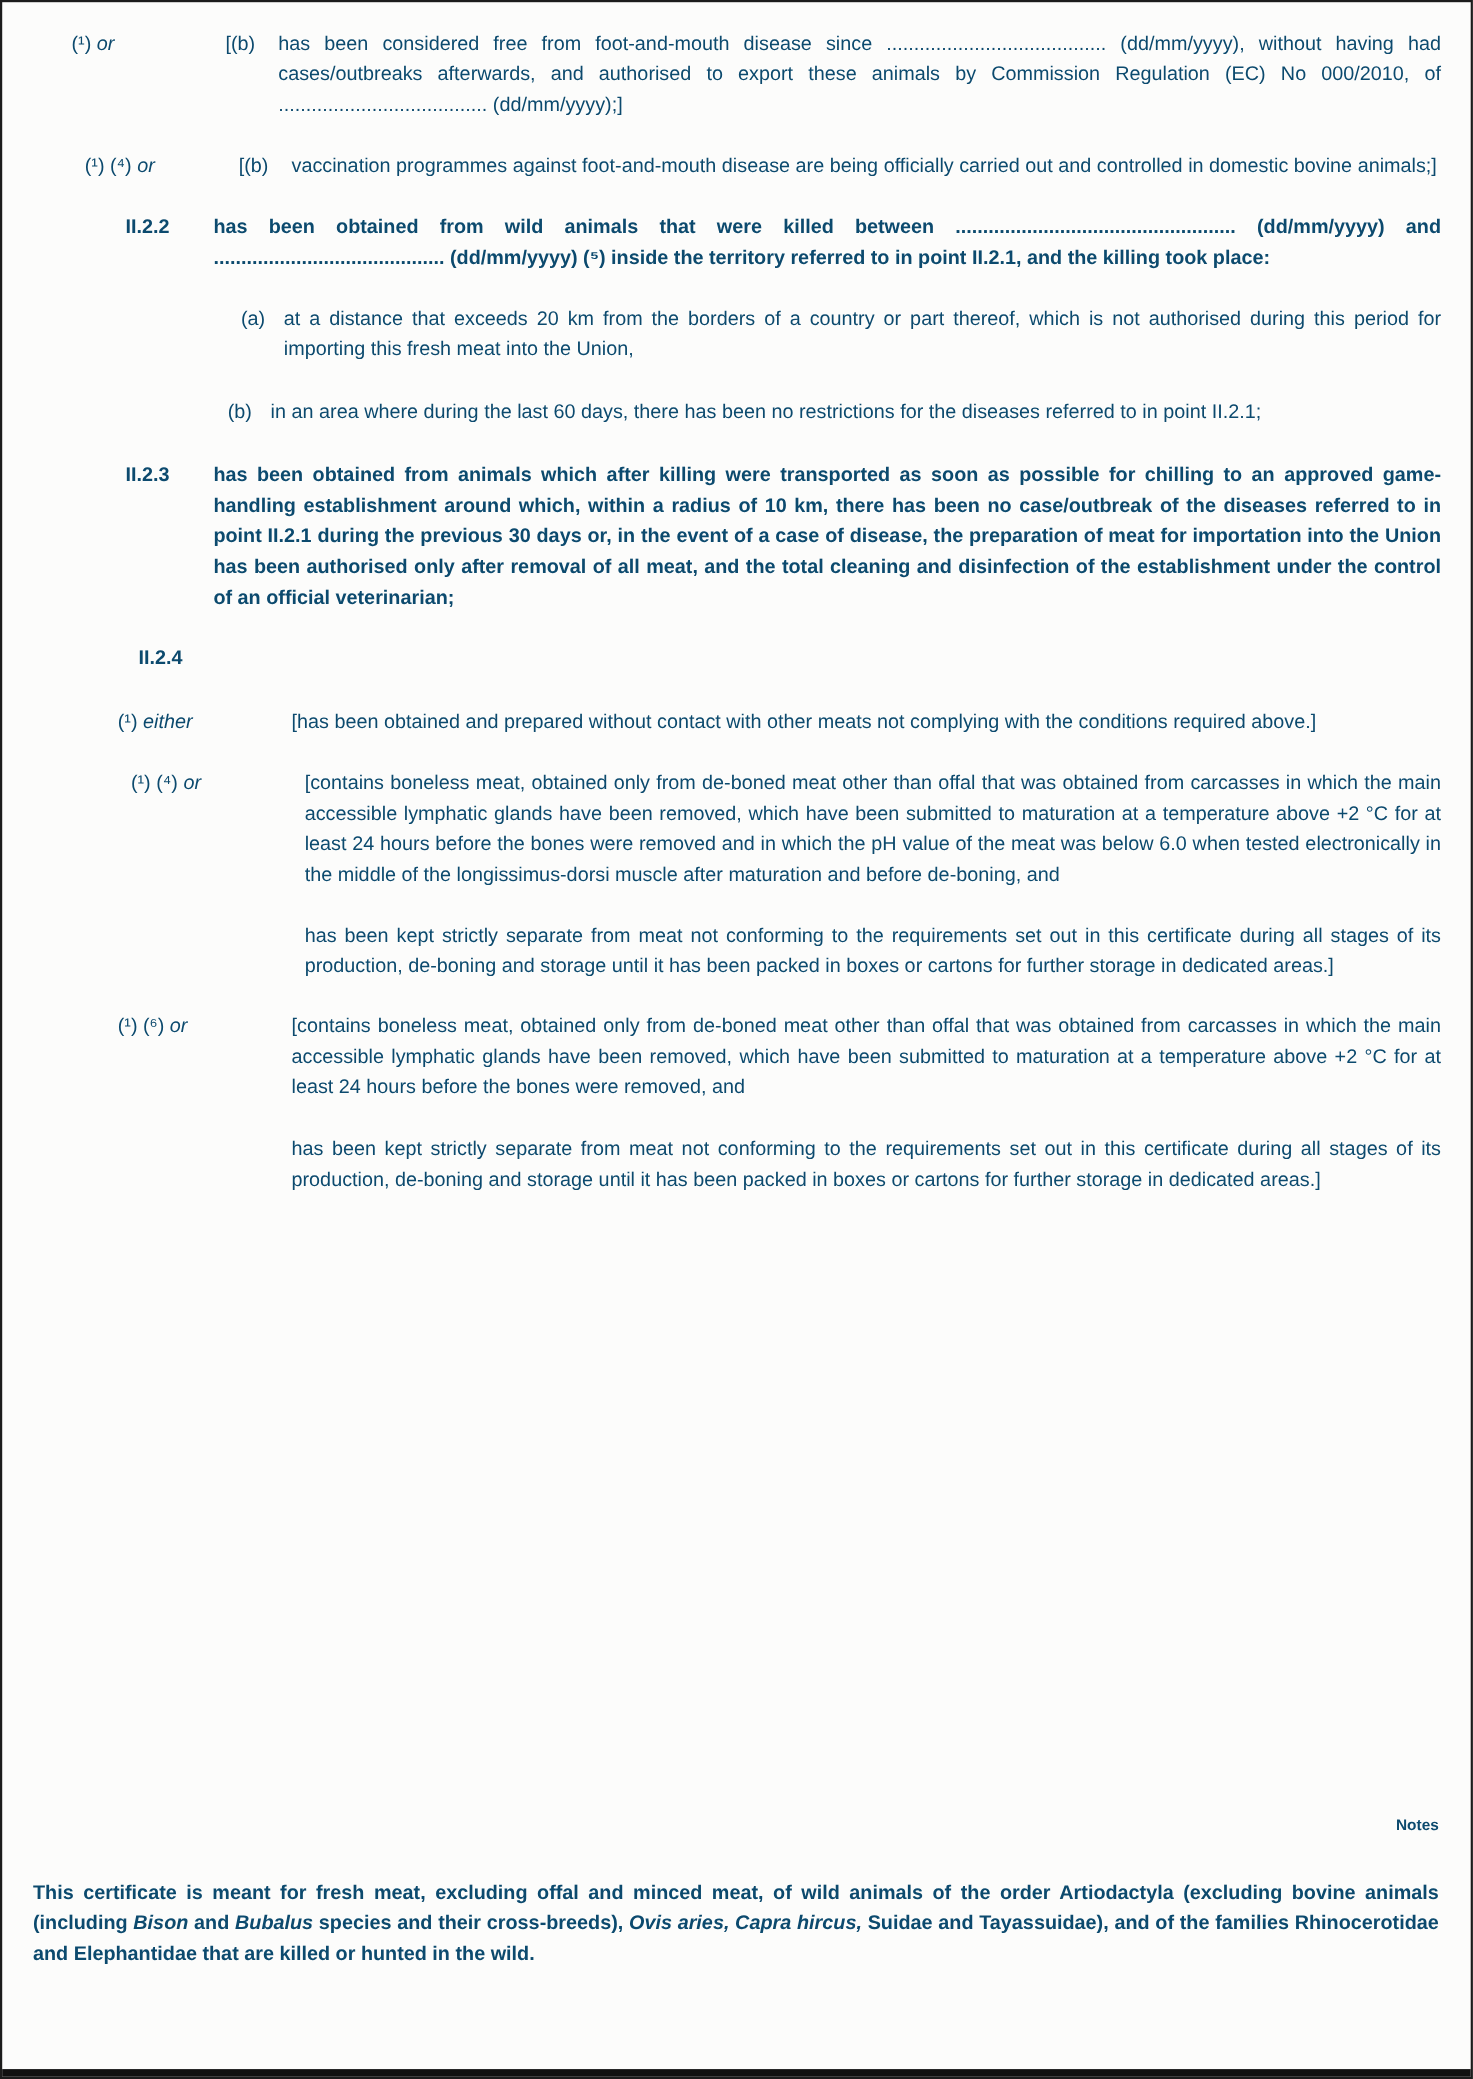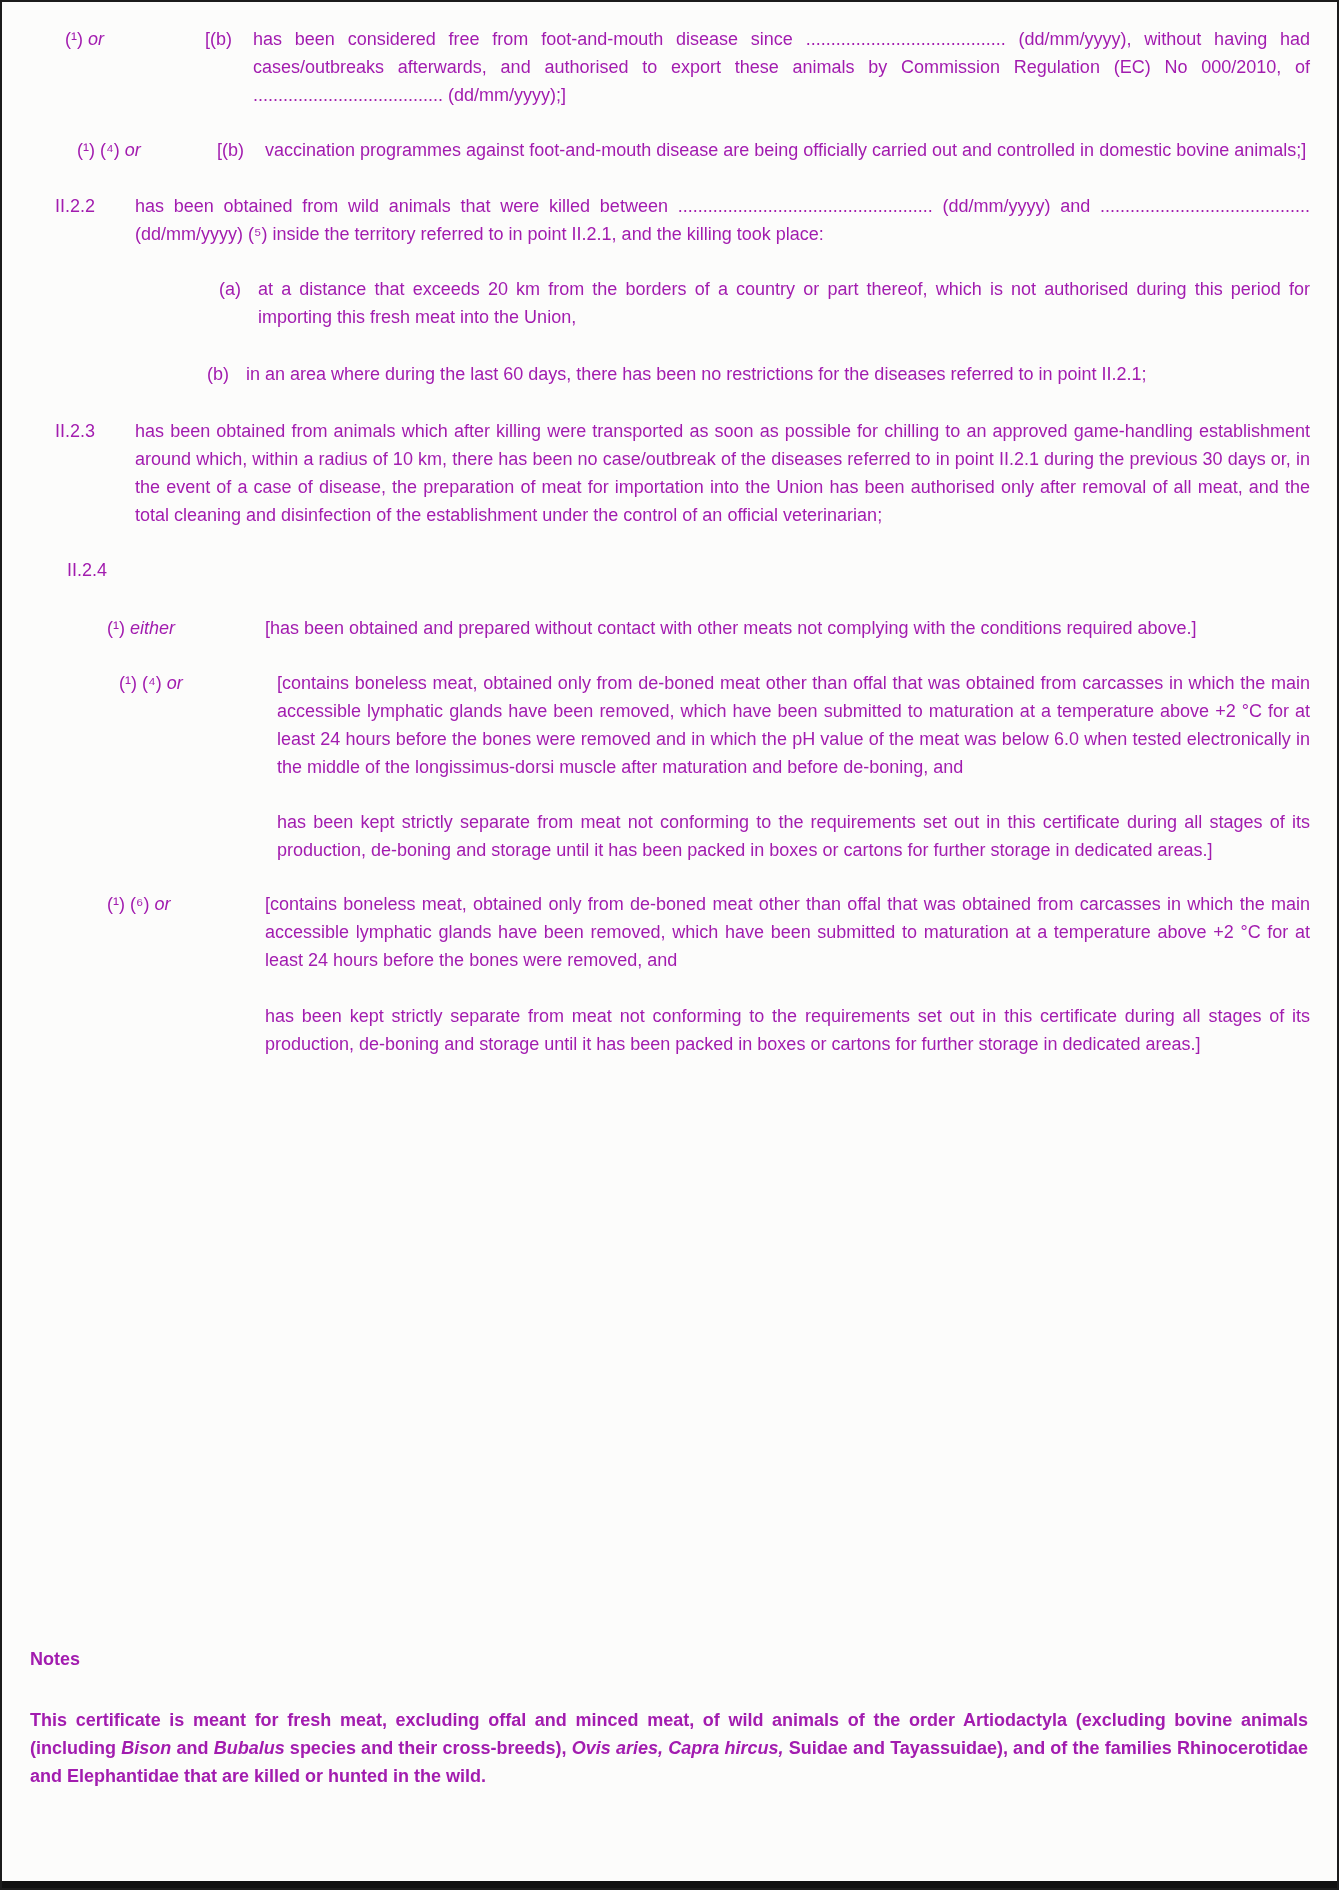--- a/index.html
+++ b/index.html
@@ -4,44 +4,44 @@
 <style>
   html,body{margin:0;padding:0;background:#ffffff;}
   .page{
     position:relative;
     width:1339px;height:1890px;
     box-sizing:border-box;
     background:#fcfcfb;
     border:2px solid #1c1c1c;
     overflow:hidden;
     font-family:"Liberation Sans","DejaVu Sans",sans-serif;
-    font-size:18px;line-height:28px;color:#a21caf;
+    font-size:18px;line-height:28px;color:#0c4a6e;
   }
   .row{display:flex;align-items:flex-start;}
   .r-fn{padding-left:63px;}
   .r-fn>.lbl{flex:0 0 140px;}
-  .r-num{padding-left:53px;}
+  .r-num{padding-left:112px;font-weight:bold;}
   .r-num>.num{flex:0 0 80px;}
   .r-sub{padding-left:205px;}
   .r-sub>.itm{flex:0 0 39px;}
   .r-opt{padding-left:105px;}
   .r-opt>.lbl{flex:0 0 158px;}
   .content{flex:1 1 auto;min-width:0;padding-right:27px;}
   .hangrow{display:flex;align-items:flex-start;}
   .hang{flex:0 0 48px;}
   p{margin:0;}
   .jt{text-align:justify;}
   .lbl .word{font-style:italic;margin-left:5px;}
   .mt27{margin-top:27px;margin-left:12px;}.mt26{margin-top:26px;}.mt28{margin-top:28px;}
   .mt29{margin-top:29px;}.mt30{margin-top:30px;}
   .first{margin-top:23px;}
   .stack p + p{margin-top:27px;}
   .stack28 p + p{margin-top:28px;}
   .notes{position:absolute;left:28px;right:29px;top:1643px;}
-  .notes h3{margin:0;font-size:18px;line-height:28px;font-weight:bold;}
+  .notes h3{margin:0;font-size:14px;line-height:28px;font-weight:bold;text-align:right;}
   .notes .np1{margin-top:33px;font-weight:bold;}
   .notes .np2{margin-top:16px;}
   .notes .np3{margin-top:14px;}
   .bottom-rule{position:absolute;left:-2px;right:-2px;bottom:-2px;height:9px;background:#111;}
 </style>
 </head>
 <body>
 
 <div class="page">
 

